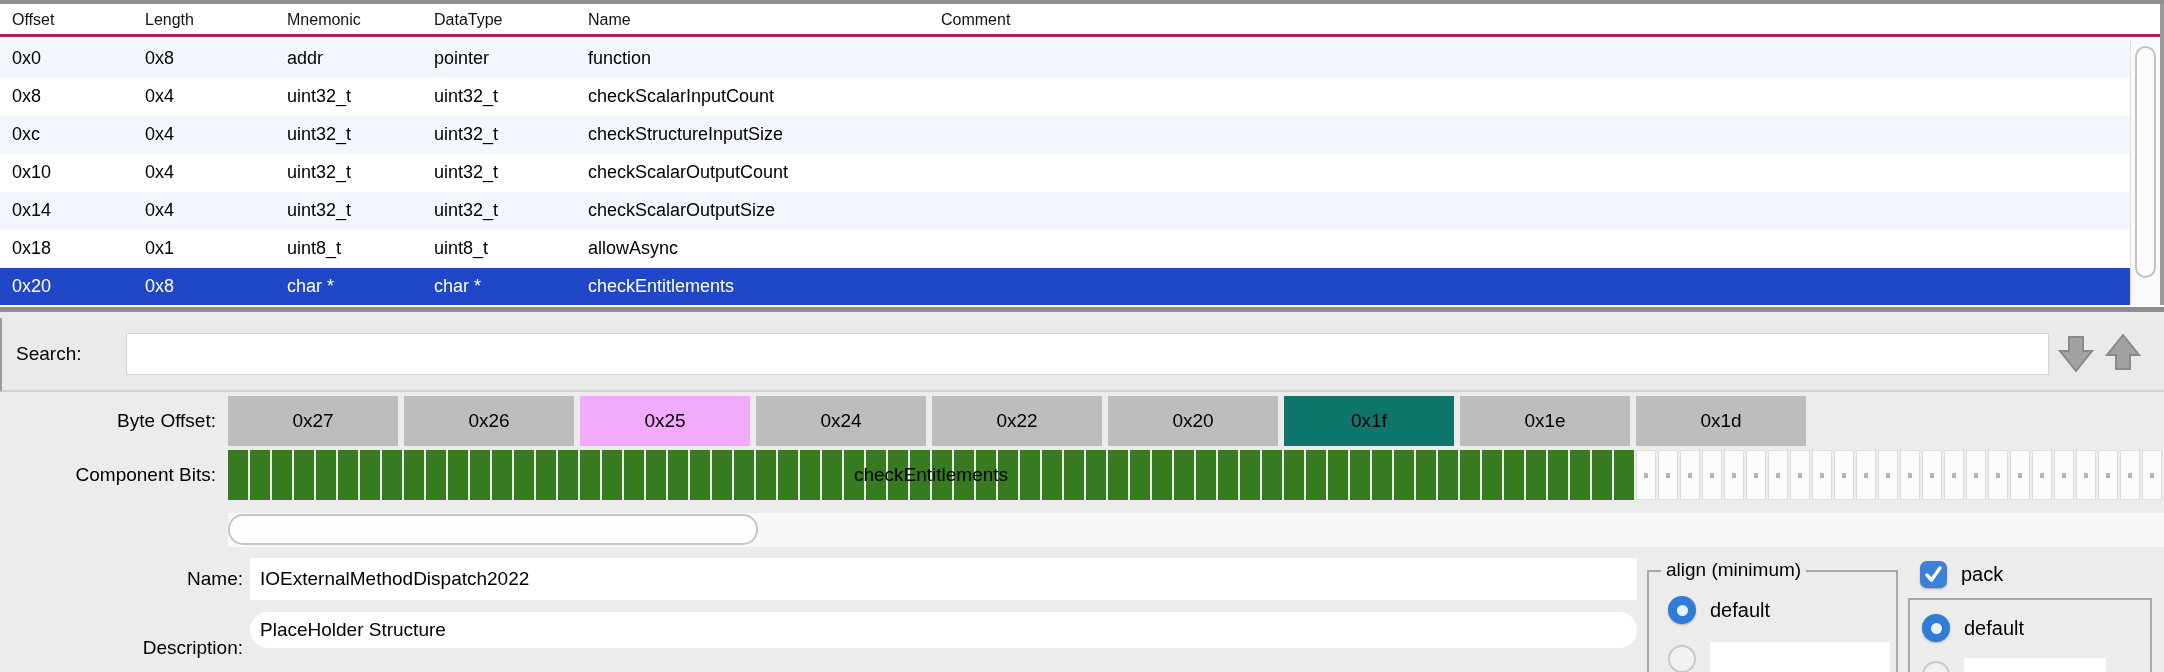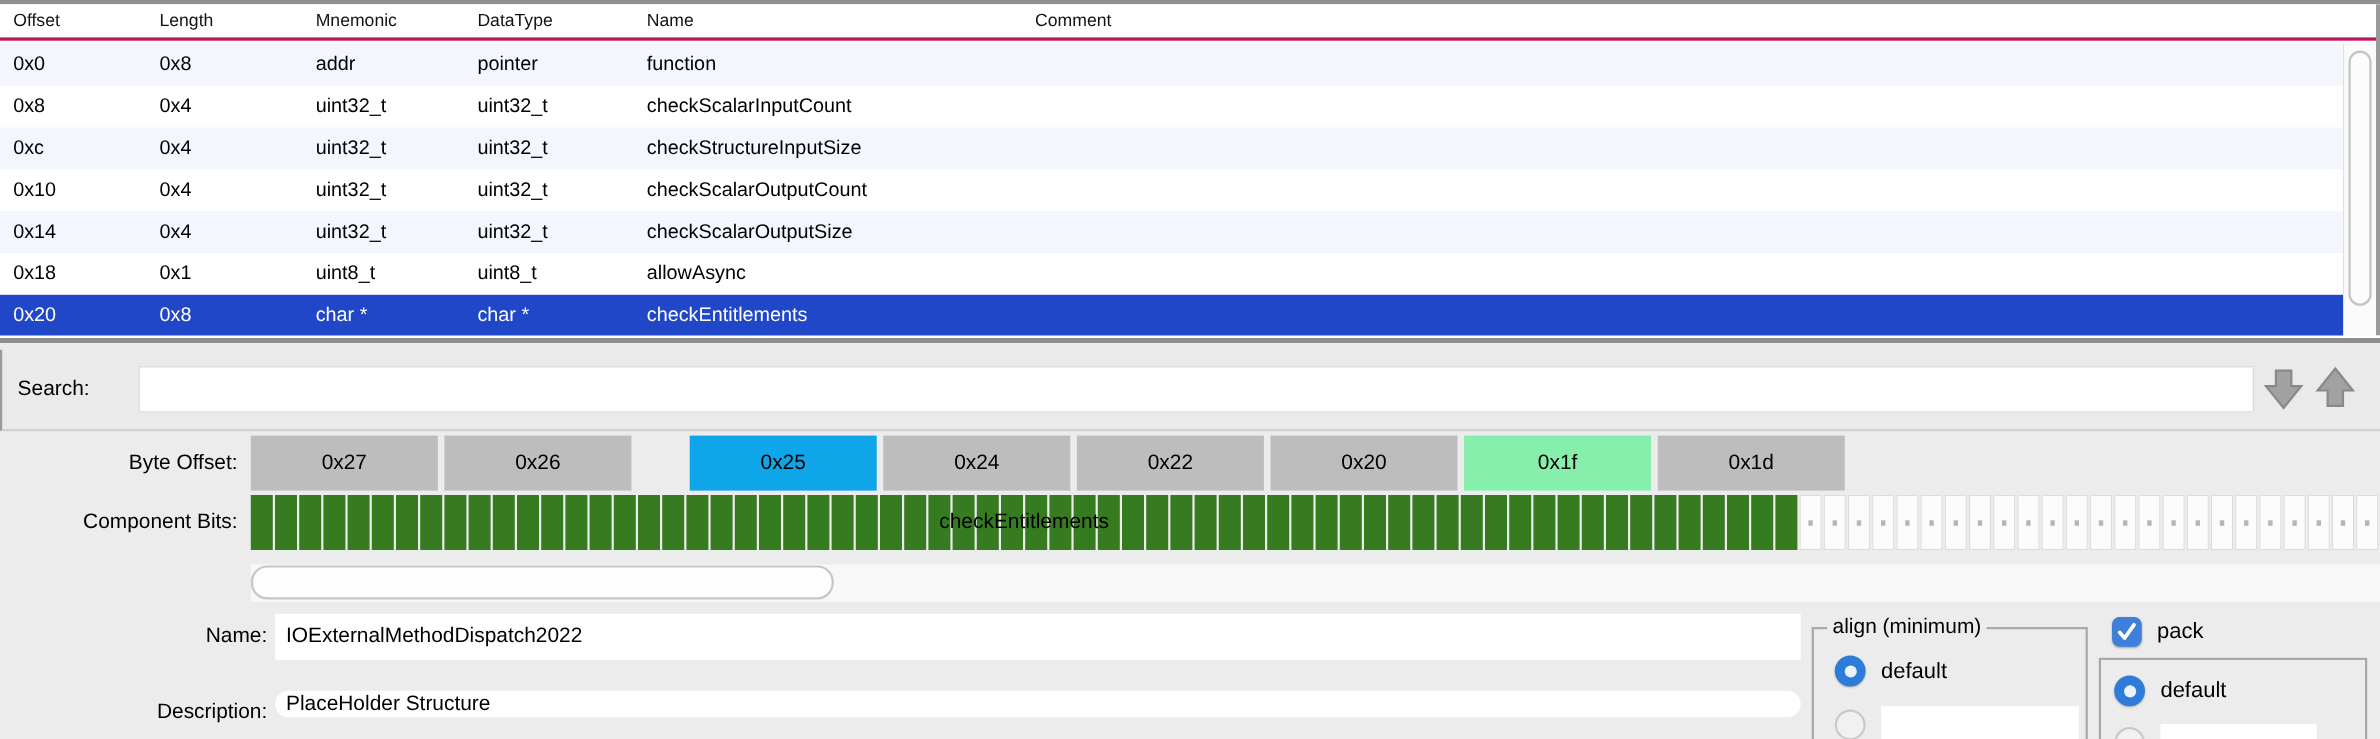--- a/index.html
+++ b/index.html
@@ -70,21 +70,21 @@
   #h-thumb { position:absolute; left:0; top:1px; width:530px; height:31px;
              background:#FDFDFD; border:2px solid #C6C6C6; border-radius:15px; }
 
   
   .detail-label { position:absolute; left:0; width:243px; text-align:right; font-size:19px; }
   #name-label { top:558px; height:42px; line-height:42px; }
   #desc-label { top:628px; height:40px; line-height:40px; }
   .detail-field { position:absolute; left:250px; width:1387px; background:#fff; border:none;
                   font-size:19px; padding:0 10px; font-family:"Liberation Sans","DejaVu Sans",sans-serif; }
   #name-field { top:558px; height:42px; }
-  #desc-field { top:628px; height:24px;border-radius:20px; }
+  #desc-field { top:612px; height:36px;border-radius:20px; }
 
   
   .groupbox { position:absolute; border:2px solid #A8A8A8; background:#ECECEC; }
   #align-group { left:1647px; top:570px; width:251px; height:110px; }
   #align-legend { position:absolute; left:12px; top:-13px; background:#ECECEC; padding:0 5px; font-size:19px; }
   #pack-group { left:1908px; top:598px; width:244px; height:82px; }
   .radio-row { position:absolute; display:flex; align-items:center; gap:14px; }
   #align-opt1 { left:19px; top:24px; }
   #align-opt2 { left:19px; top:70px; }
   #pack-opt1  { left:12px; top:14px; }
@@ -194,25 +194,26 @@
         <polygon points="14,37 28,37 28,23 37,23 21,3 5,23 14,23" fill="#A2A2A2" stroke="#898989" stroke-width="2"></polygon>
       </svg>
     </span>
   </button>
 </div>
 
 <div class="side-label" id="byte-offset-label">Byte Offset:</div>
 <div id="byte-cells">
     <div class="byte-cell" style="background: rgb(189, 189, 189);">0x27</div>
     <div class="byte-cell" style="background: rgb(189, 189, 189);">0x26</div>
-    <div class="byte-cell" style="background: #0ea5e9; margin-left: 47px;">0x25</div>
+    <div class="byte-cell" style="background: #f0abfc;">0x25</div>
     <div class="byte-cell" style="background: rgb(189, 189, 189);">0x24</div>
     <div class="byte-cell" style="background: rgb(189, 189, 189);">0x22</div>
     <div class="byte-cell" style="background: rgb(189, 189, 189);">0x20</div>
-    <div class="byte-cell" style="background: #86efac;">0x1f</div>
+    <div class="byte-cell" style="background: #0f766e;">0x1f</div>
+    <div class="byte-cell" style="background: rgb(189, 189, 189);">0x1e</div>
     <div class="byte-cell" style="background: rgb(189, 189, 189);">0x1d</div>
   </div>
 
 <div class="side-label" id="component-bits-label">Component Bits:</div>
 <div id="bit-cells">
     <div class="bit-cell filled" style="background: rgb(55, 123, 32);"></div>
     <div class="bit-cell filled" style="background: rgb(55, 123, 32);"></div>
     <div class="bit-cell filled" style="background: rgb(55, 123, 32);"></div>
     <div class="bit-cell filled" style="background: rgb(55, 123, 32);"></div>
     <div class="bit-cell filled" style="background: rgb(55, 123, 32);"></div>

